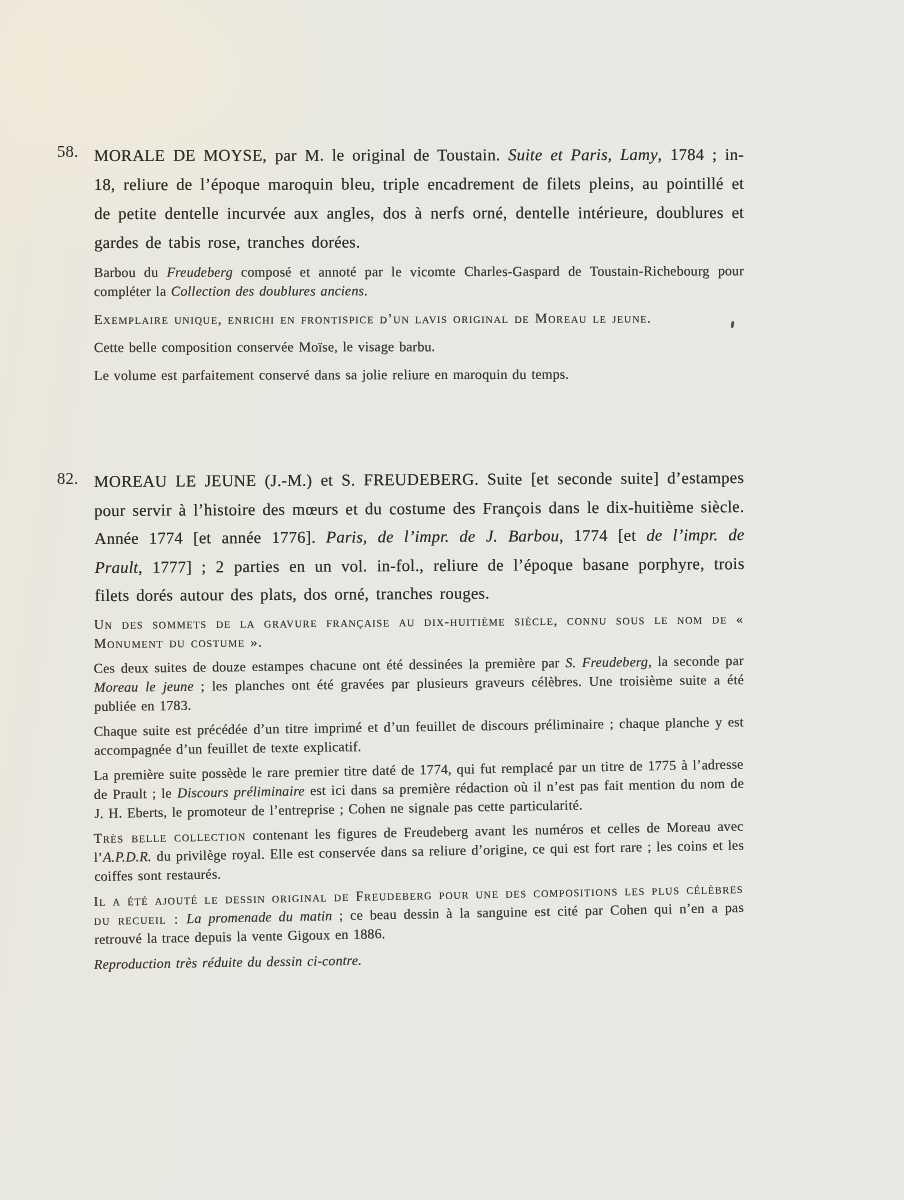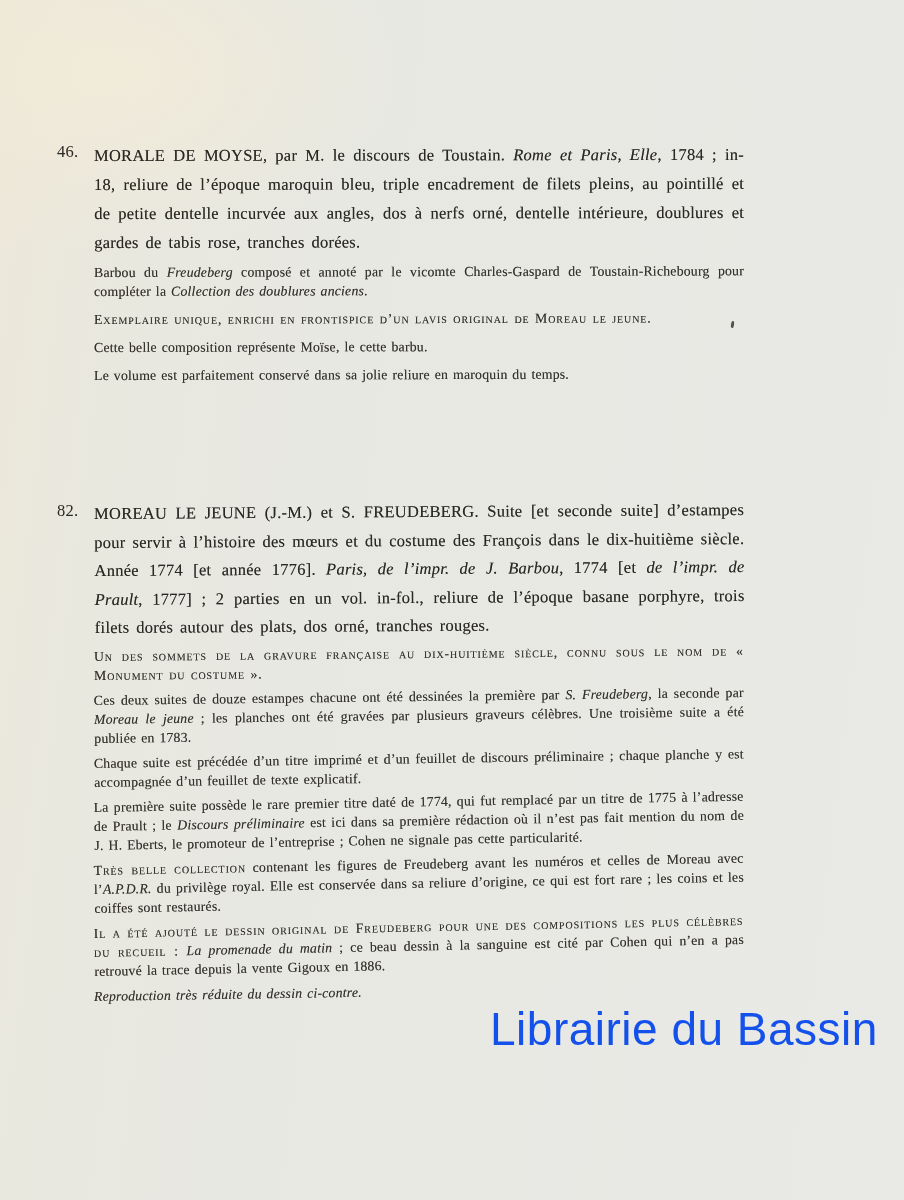--- a/index.html
+++ b/index.html
@@ -9,21 +9,21 @@
   }
   .page{
     position:relative;width:904px;height:1200px;overflow:hidden;
     background:
       radial-gradient(ellipse 420px 260px at 12% 6%, rgba(242,235,216,.85), rgba(242,235,216,0) 70%),
       linear-gradient(97deg,#ece7d8 0%,#e9e8df 14%,#e7e8e2 38%,#e8e9e4 75%,#e9eae5 100%);
     color:#2e2b25;
   }
   .entry{position:absolute;left:94px;width:650px;}
   .entry-81{top:141px;}
-  .entry-82{top:500px;}
+  .entry-82{top:468px;}
   .num{
     position:absolute;left:-37px;top:1px;
     font-size:16.5px;letter-spacing:.3px;color:#2a2822;
   }
   .heading{
     font-size:16.5px;line-height:29px;letter-spacing:.25px;word-spacing:2.5px;
     text-align:justify;color:#2a2822;
     text-shadow:0 0 .5px rgba(42,40,34,.55);
   }
   .entry-82 .heading{line-height:28.5px;transform:rotate(-.35deg);transform-origin:left top;}
@@ -58,41 +58,40 @@
     background:#3a382f;border-radius:45% 45% 40% 40%;transform:rotate(8deg);
     opacity:.85;
   }
 </style>
 </head>
 <body>
 
 <div class="page">
 
   <div class="entry entry-81">
-    <div class="num">46.</div>
-    <div class="heading"><span>MORALE DE MOYSE, par M. le discours de Toustain. </span><span class="it">Rome et Paris, Elle</span><span>, 1784 ; in-18, reliure de l’époque maroquin bleu, triple encadrement de filets pleins, au pointillé et de petite dentelle incurvée aux angles, dos à nerfs orné, dentelle intérieure, doublures et gardes de tabis rose, tranches dorées.</span></div>
+    <div class="num">58.</div>
+    <div class="heading"><span>MORALE DE MOYSE, par M. le original de Toustain. </span><span class="it">Suite et Paris, Lamy</span><span>, 1784 ; in-18, reliure de l’époque maroquin bleu, triple encadrement de filets pleins, au pointillé et de petite dentelle incurvée aux angles, dos à nerfs orné, dentelle intérieure, doublures et gardes de tabis rose, tranches dorées.</span></div>
     <div class="paras">
         <p><span>Barbou du </span><span class="it">Freudeberg</span><span> composé et annoté par le vicomte Charles-Gaspard de Toustain-Richebourg pour compléter la </span><span class="it">Collection des doublures anciens</span><span>.</span></p>
         <p><span class="sc">Exemplaire unique, enrichi en frontispice d’un lavis original de Moreau le jeune.</span></p>
-        <p><span>Cette belle composition représente Moïse, le cette barbu.</span></p>
+        <p><span>Cette belle composition conservée Moïse, le visage barbu.</span></p>
         <p><span>Le volume est parfaitement conservé dans sa jolie reliure en maroquin du temps.</span></p>
       </div>
   </div>
 
   <div class="speck"></div>
 
   <div class="entry entry-82">
     <div class="num">82.</div>
     <div class="heading"><span>MOREAU LE JEUNE (J.-M.) et S. FREUDEBERG. Suite [et seconde suite] d’estampes pour servir à l’histoire des mœurs et du costume des François dans le dix-huitième siècle. Année 1774 [et année 1776]. </span><span class="it">Paris, de l’impr. de J. Barbou</span><span>, 1774 [et </span><span class="it">de l’impr. de Prault</span><span>, 1777] ; 2 parties en un vol. in-fol., reliure de l’époque basane porphyre, trois filets dorés autour des plats, dos orné, tranches rouges.</span></div>
     <div class="paras">
         <p><span class="sc">Un des sommets de la gravure française au dix-huitième siècle, connu sous le nom de « Monument du costume ».</span></p>
         <p><span>Ces deux suites de douze estampes chacune ont été dessinées la première par </span><span class="it">S. Freudeberg</span><span>, la seconde par </span><span class="it">Moreau le jeune</span><span> ; les planches ont été gravées par plusieurs graveurs célèbres. Une troisième suite a été publiée en 1783.</span></p>
         <p><span>Chaque suite est précédée d’un titre imprimé et d’un feuillet de discours préliminaire ; chaque planche y est accompagnée d’un feuillet de texte explicatif.</span></p>
         <p><span>La première suite possède le rare premier titre daté de 1774, qui fut remplacé par un titre de 1775 à l’adresse de Prault ; le </span><span class="it">Discours préliminaire</span><span> est ici dans sa première rédaction où il n’est pas fait mention du nom de J. H. Eberts, le promoteur de l’entreprise ; Cohen ne signale pas cette particularité.</span></p>
         <p><span class="sc">Très belle collection</span><span> contenant les figures de Freudeberg avant les numéros et celles de Moreau avec l’</span><span class="it">A.P.D.R.</span><span> du privilège royal. Elle est conservée dans sa reliure d’origine, ce qui est fort rare ; les coins et les coiffes sont restaurés.</span></p>
         <p><span class="sc">Il a été ajouté le dessin original de Freudeberg pour une des compositions les plus célèbres du recueil : </span><span class="it">La promenade du matin</span><span> ; ce beau dessin à la sanguine est cité par Cohen qui n’en a pas retrouvé la trace depuis la vente Gigoux en 1886.</span></p>
         <p><span class="it">Reproduction très réduite du dessin ci-contre.</span></p>
       </div>
   </div>
 
-  <div class="watermark">Librairie du Bassin</div>
 
 </div>
 
 </body></html>

